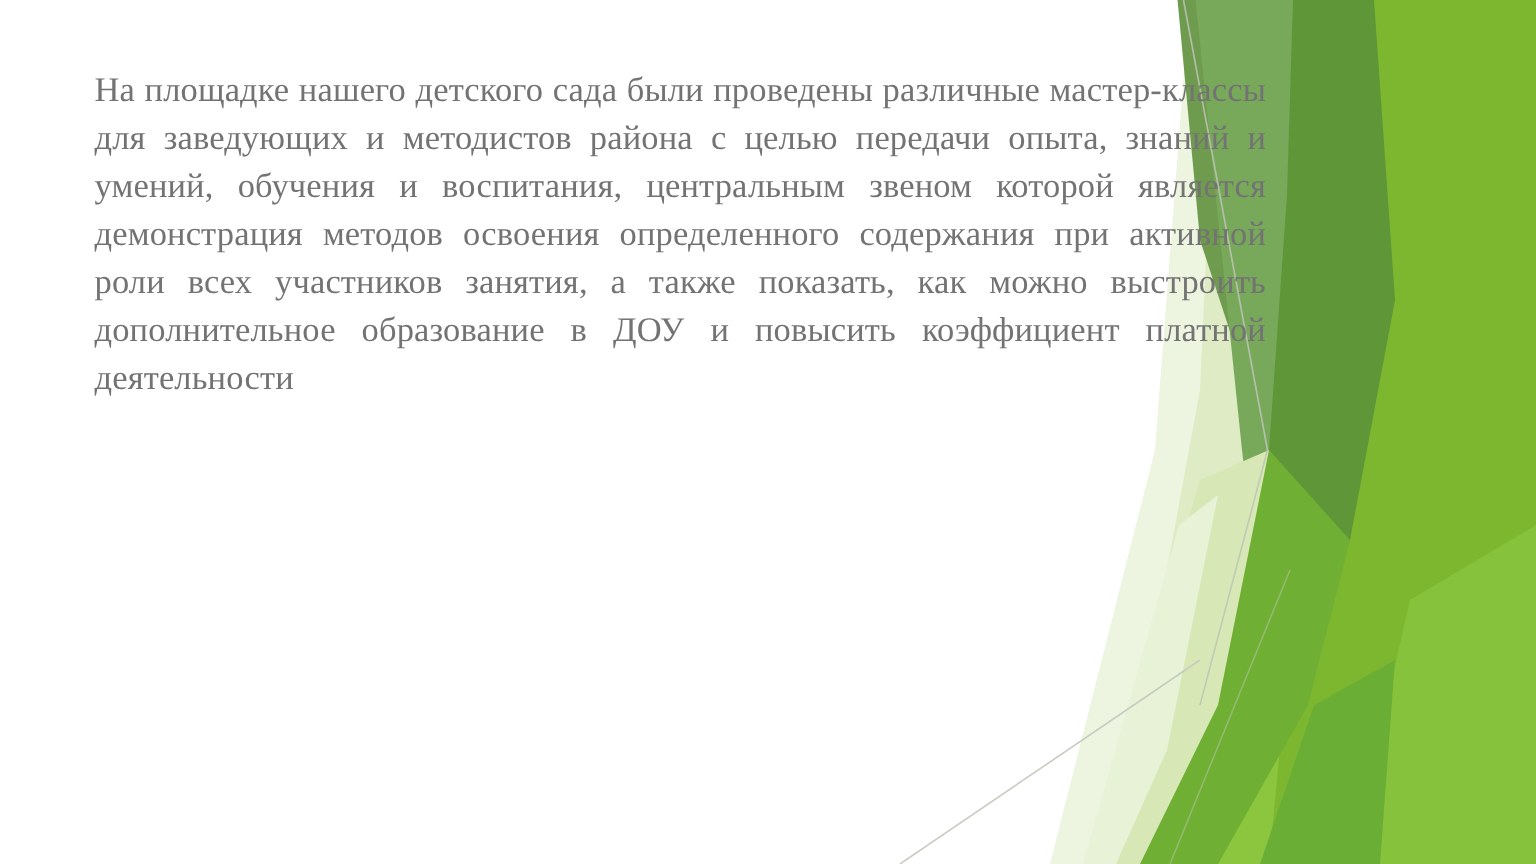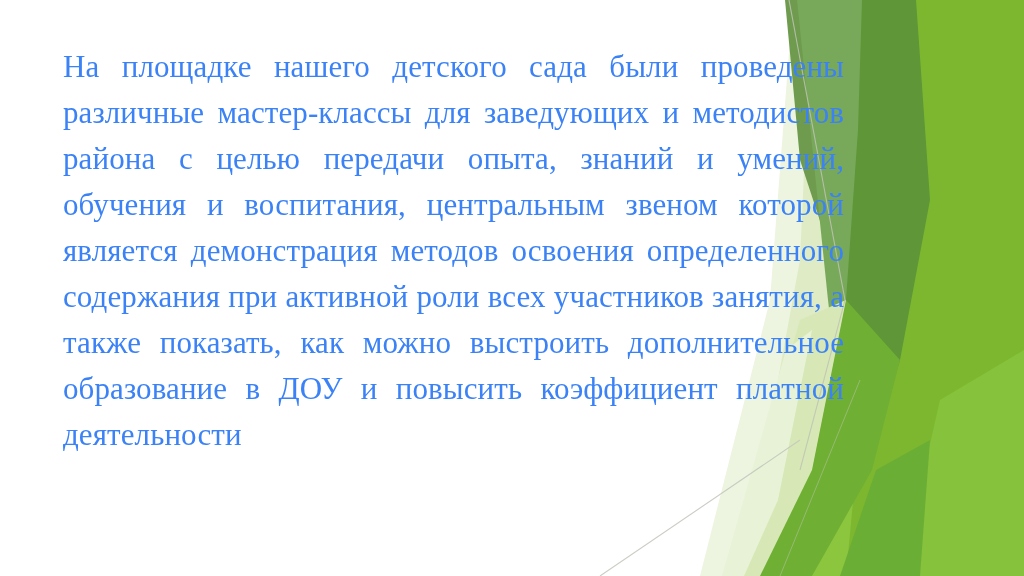--- a/index.html
+++ b/index.html
@@ -23,26 +23,26 @@
     width: 1024px;
     height: 576px;
     pointer-events: none;
   }
   #body-text {
     position: absolute;
     left: 63px;
     top: 44px;
     width: 781px;
     z-index: 5;
-    font-size: 31px;
-    line-height: 46px;
+    font-size: 23px;
+    line-height: 32px;
     text-align: justify;
     text-align-last: left;
     text-justify: inter-word;
-    color: #3b82f6;
+    color: #737373;
     letter-spacing: 0.1px;
     word-spacing: 0px;
     hyphens: none;
   }
 </style>
 </head>
 <body>
 
 <div id="slide">
 

